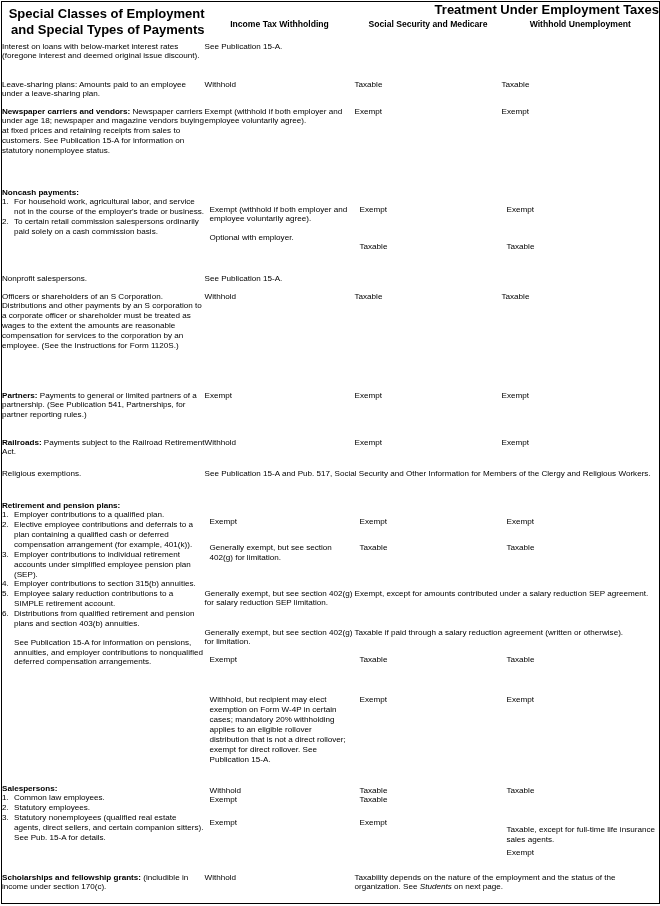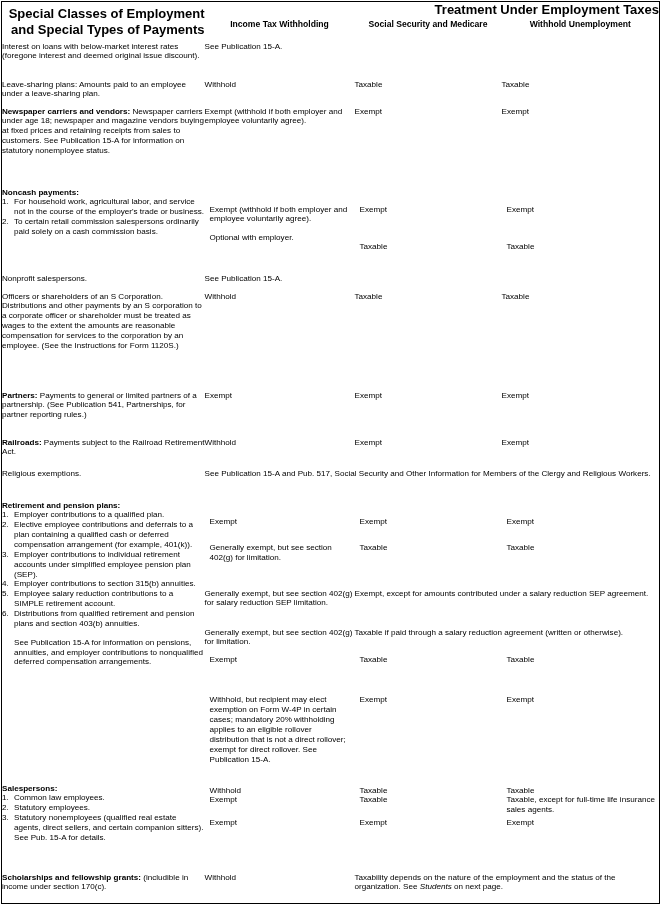--- a/index.html
+++ b/index.html
@@ -280,21 +280,21 @@
       <div class="cell" style="padding-top:0;padding-bottom:0;">Exempt</div>
       <div class="cell" style="padding-top:13px;">Exempt</div>
     </td>
     <td class="b-r-thin spacer-cell">
       <div class="cell" style="padding-top:2px;padding-bottom:0;">Taxable</div>
       <div class="cell" style="padding-top:0;padding-bottom:0;">Taxable</div>
       <div class="cell" style="padding-top:13px;">Exempt</div>
     </td>
     <td class="spacer-cell">
       <div class="cell" style="padding-top:2px;padding-bottom:0;">Taxable</div>
-      <div class="cell" style="padding-top:0;padding-bottom:0;">Taxable, except for full-time life insurance sales agents.</div>
+      <div class="cell" style="padding-top:0;padding-bottom:0;margin-top:30px;">Taxable, except for full-time life insurance sales agents.</div>
       <div class="cell" style="padding-top:3px;">Exempt</div>
     </td>
   </tr>
 
   <tr class="rowsep">
     <td class="cell b-r" style="height:31px;">
       <span class="bold">Scholarships and fellowship grants:</span><span> (includible in income under section 170(c).</span>
     </td>
     <td class="cell b-r-thin">Withhold</td>
     <td colspan="2" class="cell"><span>Taxability depends on the nature of the employment and the status of the organization. See </span><span class="ital">Students</span><span> on next page.</span></td>

